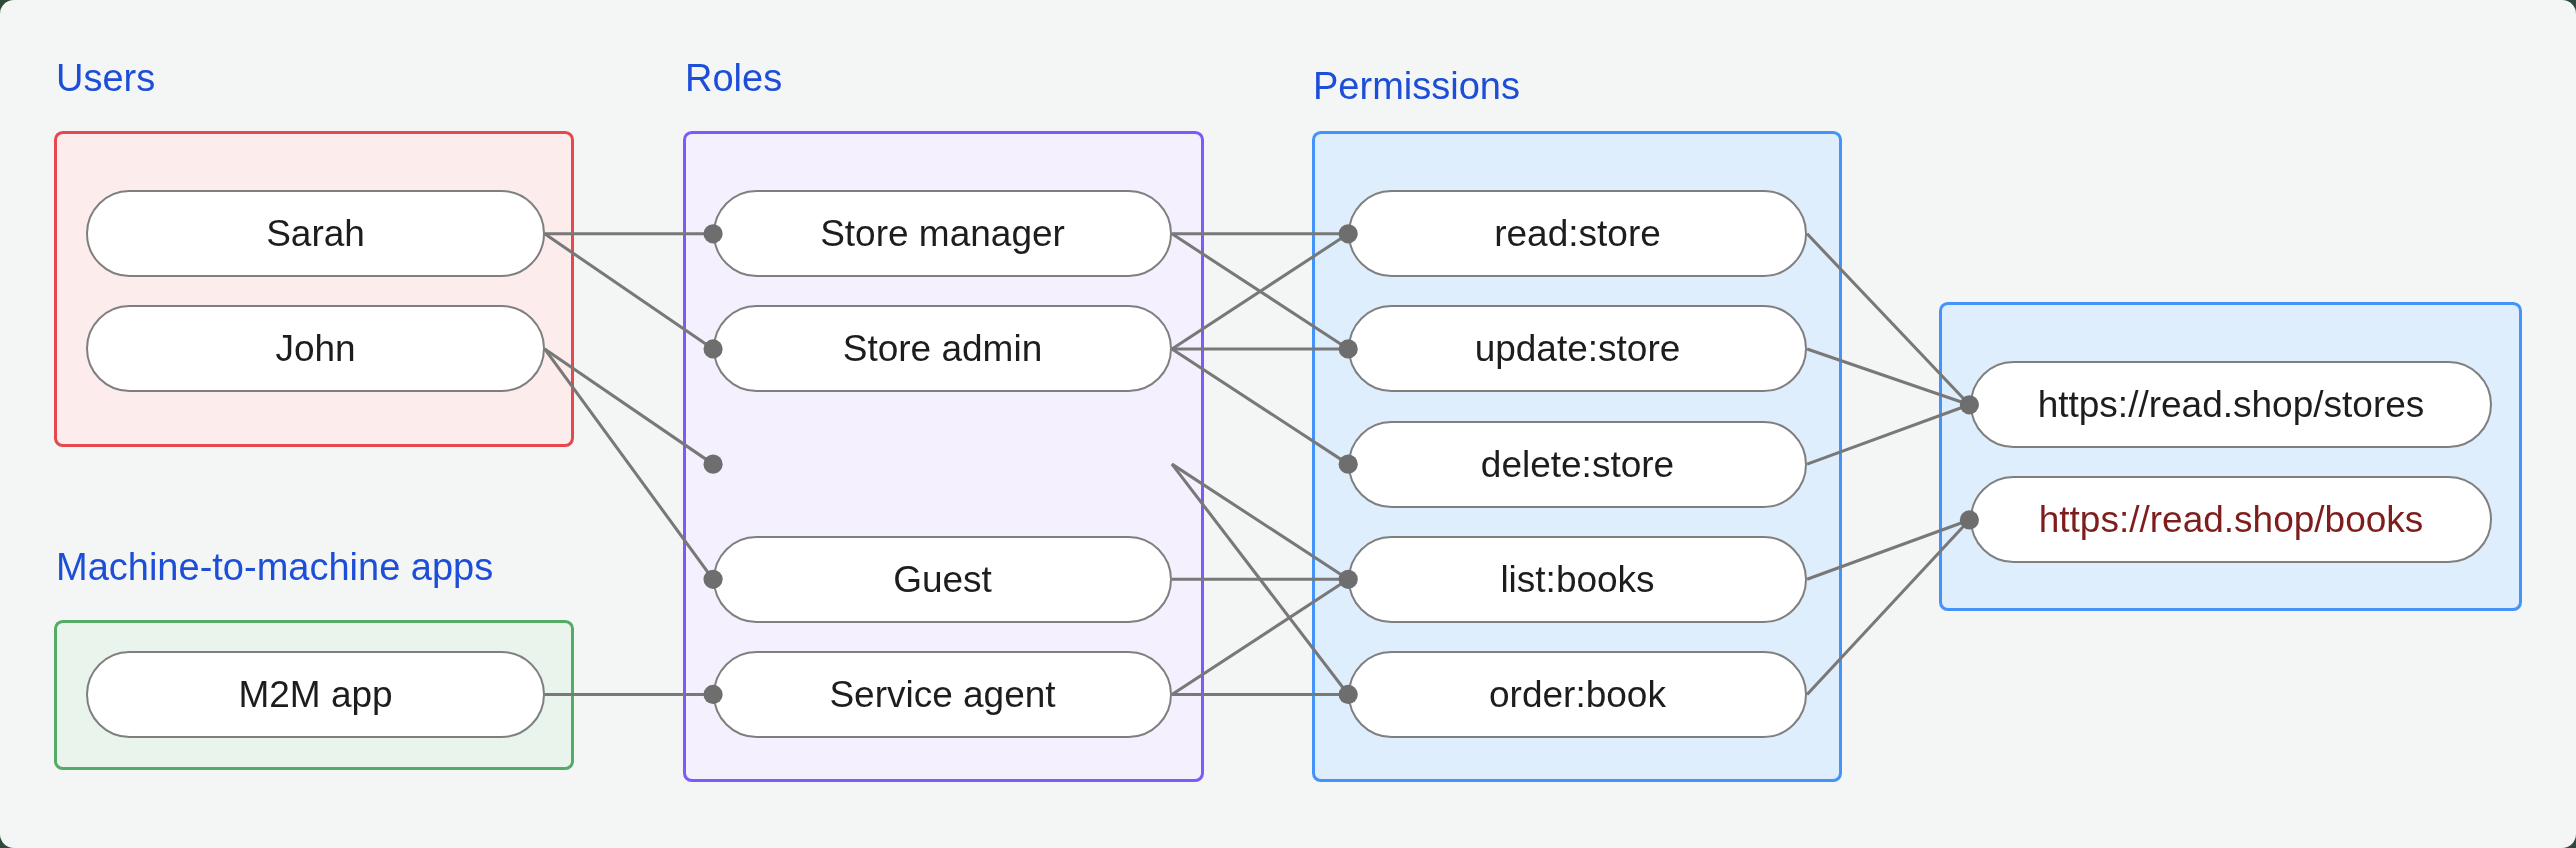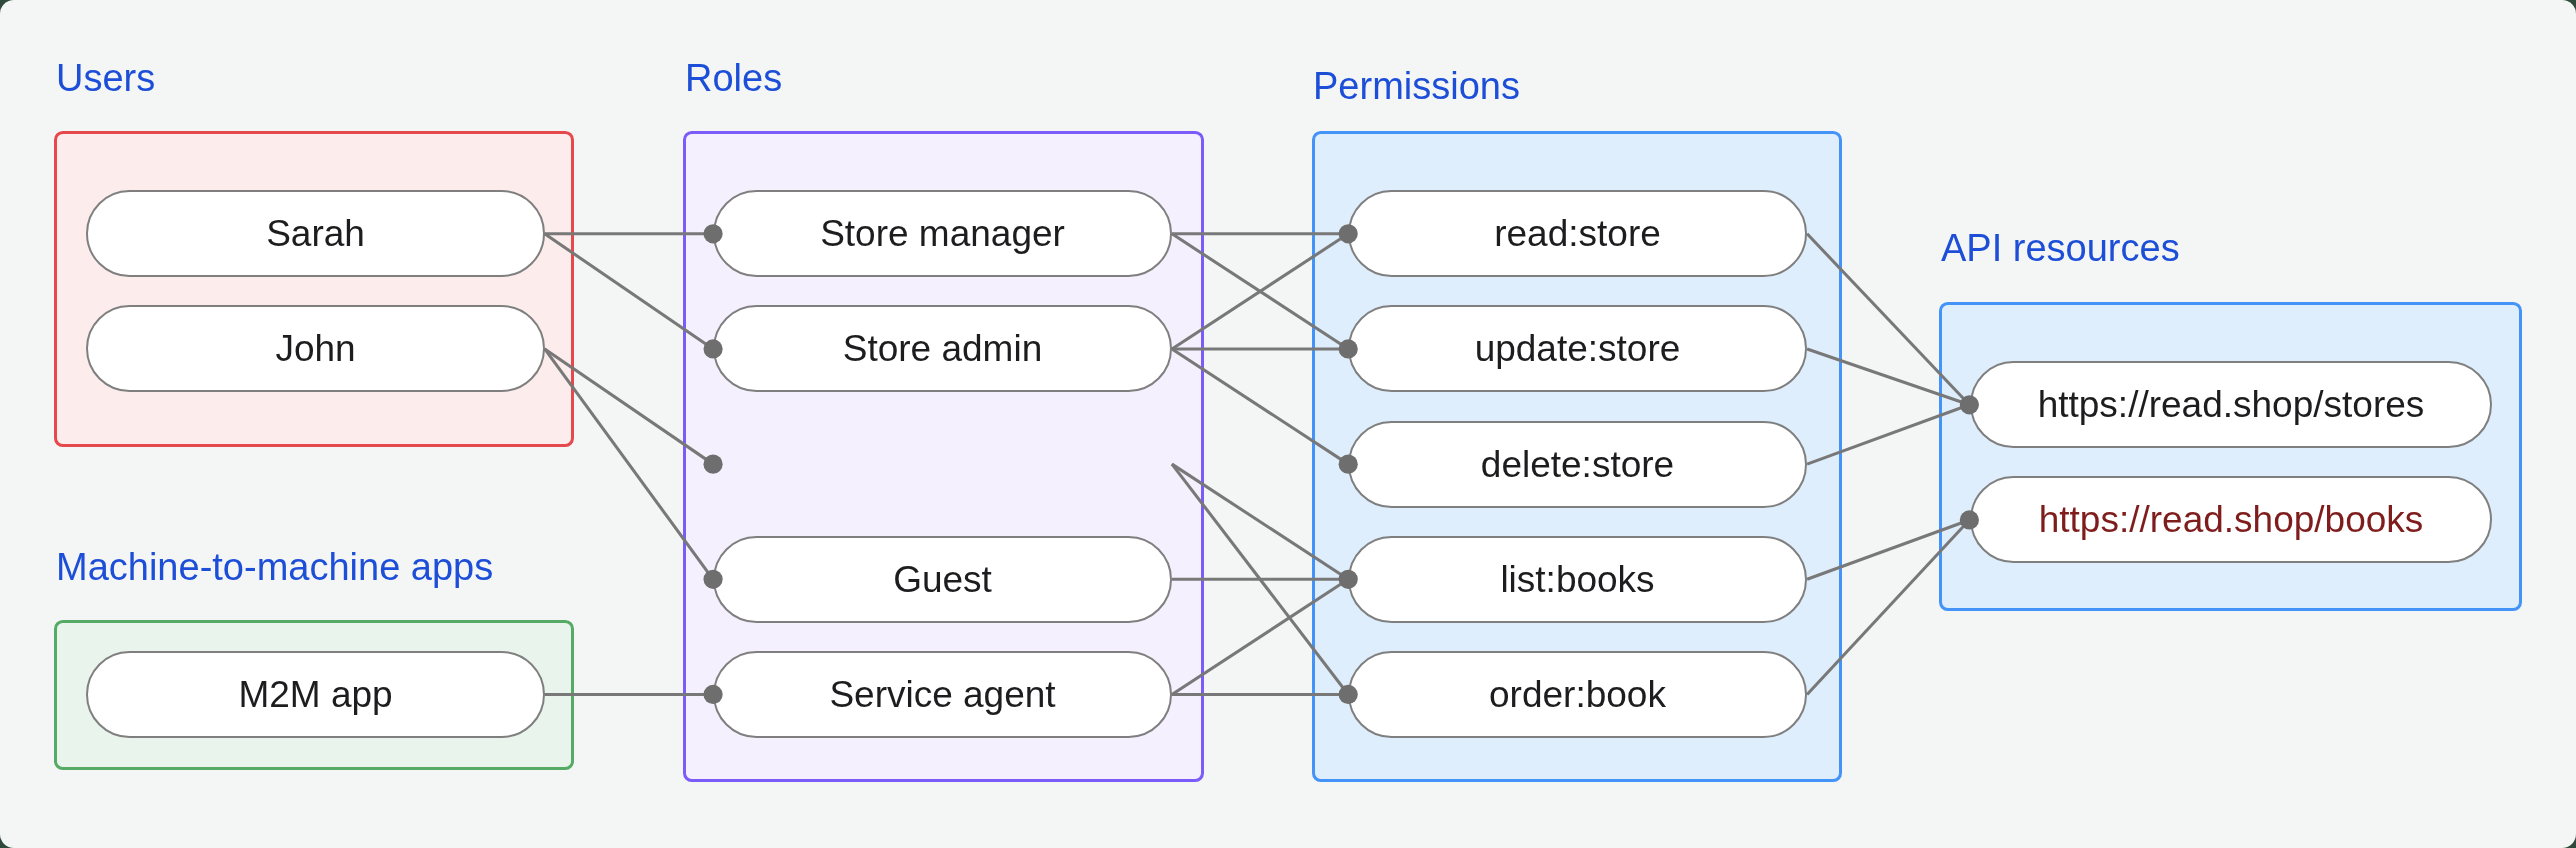--- a/index.html
+++ b/index.html
@@ -66,21 +66,20 @@
       <circle cx="1545" cy="664" r="11" fill="#6e6e6e"></circle>
       <circle cx="1545" cy="796" r="11" fill="#6e6e6e"></circle>
       <circle cx="2257" cy="464" r="11" fill="#6e6e6e"></circle>
       <circle cx="2257" cy="596" r="11" fill="#6e6e6e"></circle>
     </svg>
 
   <div class="col-label lbl-users">Users</div>
   <div class="col-label lbl-m2m">Machine-to-machine apps</div>
   <div class="col-label lbl-roles">Roles</div>
   <div class="col-label lbl-permissions">Permissions</div>
-  <div class="col-label lbl-api">API resources</div>
 <div class="group-box" style="left: 54px; top: 131px; width: 520px; height: 316px; border-color: rgb(229, 72, 77); background: rgb(253, 236, 236);"></div>
     <div class="group-box" style="left: 54px; top: 620px; width: 520px; height: 150px; border-color: rgb(85, 171, 102); background: rgb(233, 245, 236);"></div>
     <div class="group-box" style="left: 683px; top: 131px; width: 521px; height: 651px; border-color: rgb(123, 91, 250); background: rgb(245, 240, 254);"></div>
     <div class="group-box" style="left: 1312px; top: 131px; width: 530px; height: 651px; border-color: rgb(68, 147, 248); background: rgb(223, 238, 252);"></div>
     <div class="group-box" style="left: 1939px; top: 302px; width: 583px; height: 309px; border-color: rgb(68, 147, 248); background: rgb(223, 238, 252);"></div>
     <div class="pill" style="left: 86px; top: 190px; width: 459px; border-color: rgb(127, 127, 127); background: rgb(255, 255, 255); color: rgb(29, 29, 31);">Sarah</div>
     <div class="pill" style="left: 86px; top: 305px; width: 459px; border-color: rgb(127, 127, 127); background: rgb(255, 255, 255); color: rgb(29, 29, 31);">John</div>
     <div class="pill" style="left: 86px; top: 651px; width: 459px; border-color: rgb(127, 127, 127); background: rgb(255, 255, 255); color: rgb(29, 29, 31);">M2M app</div>
     <div class="pill" style="left: 713px; top: 190px; width: 459px; border-color: rgb(127, 127, 127); background: rgb(255, 255, 255); color: rgb(29, 29, 31);">Store manager</div>
     <div class="pill" style="left: 713px; top: 305px; width: 459px; border-color: rgb(127, 127, 127); background: rgb(255, 255, 255); color: rgb(29, 29, 31);">Store admin</div>

